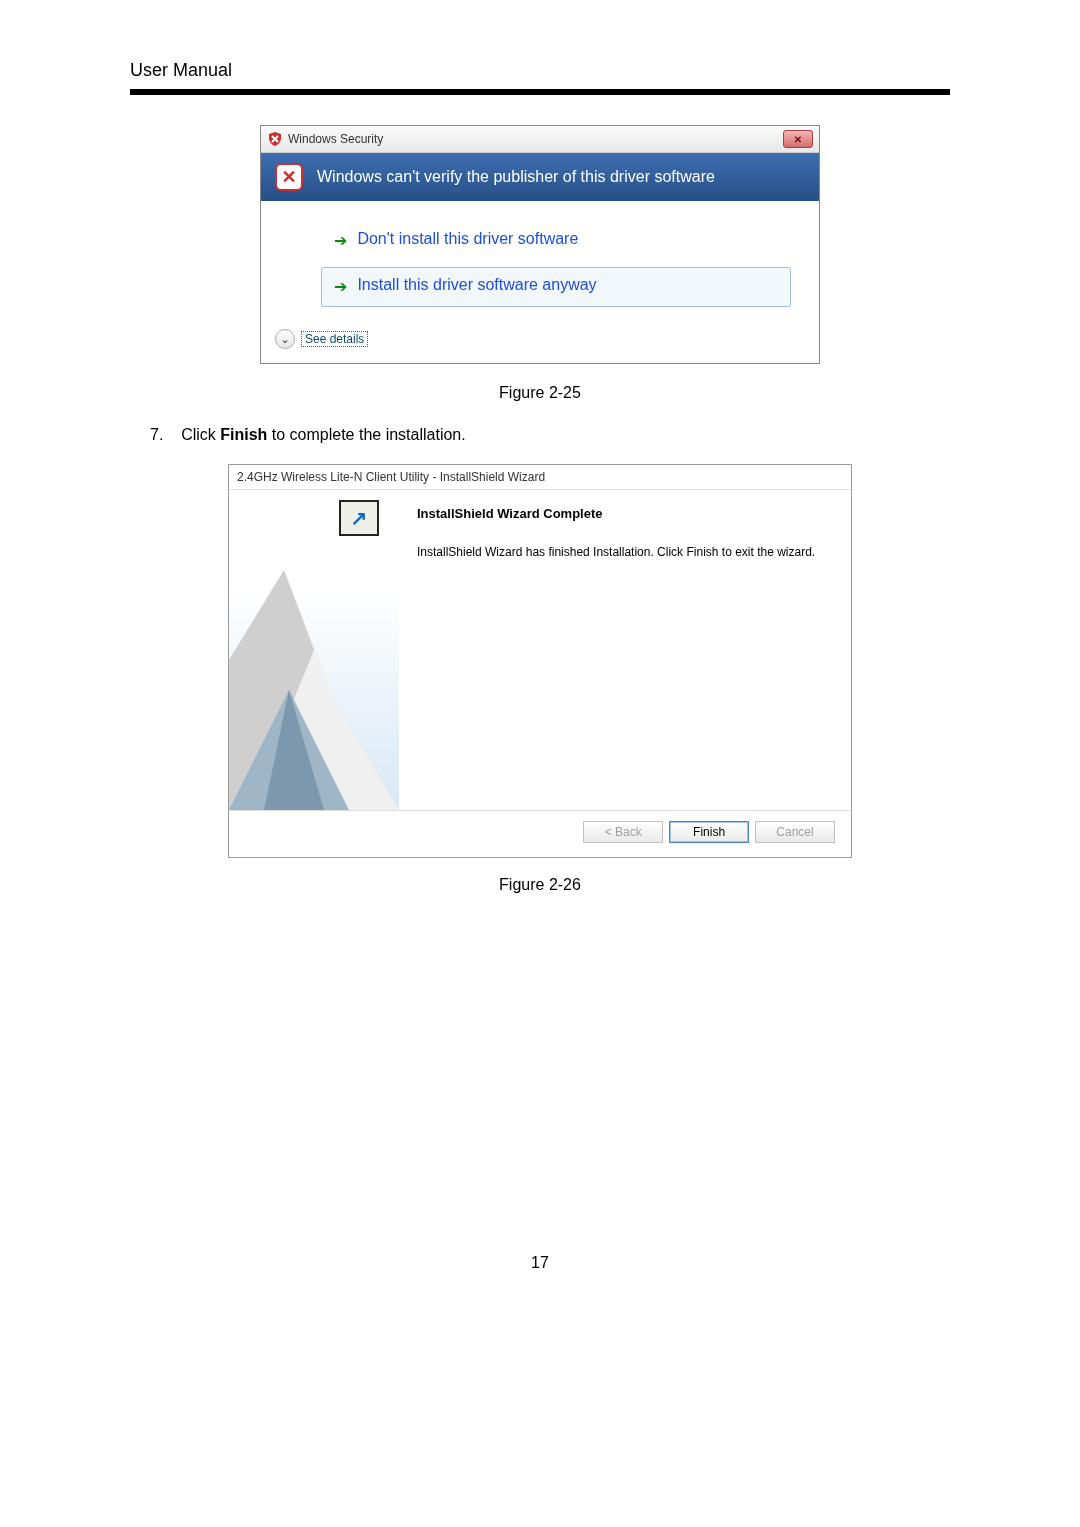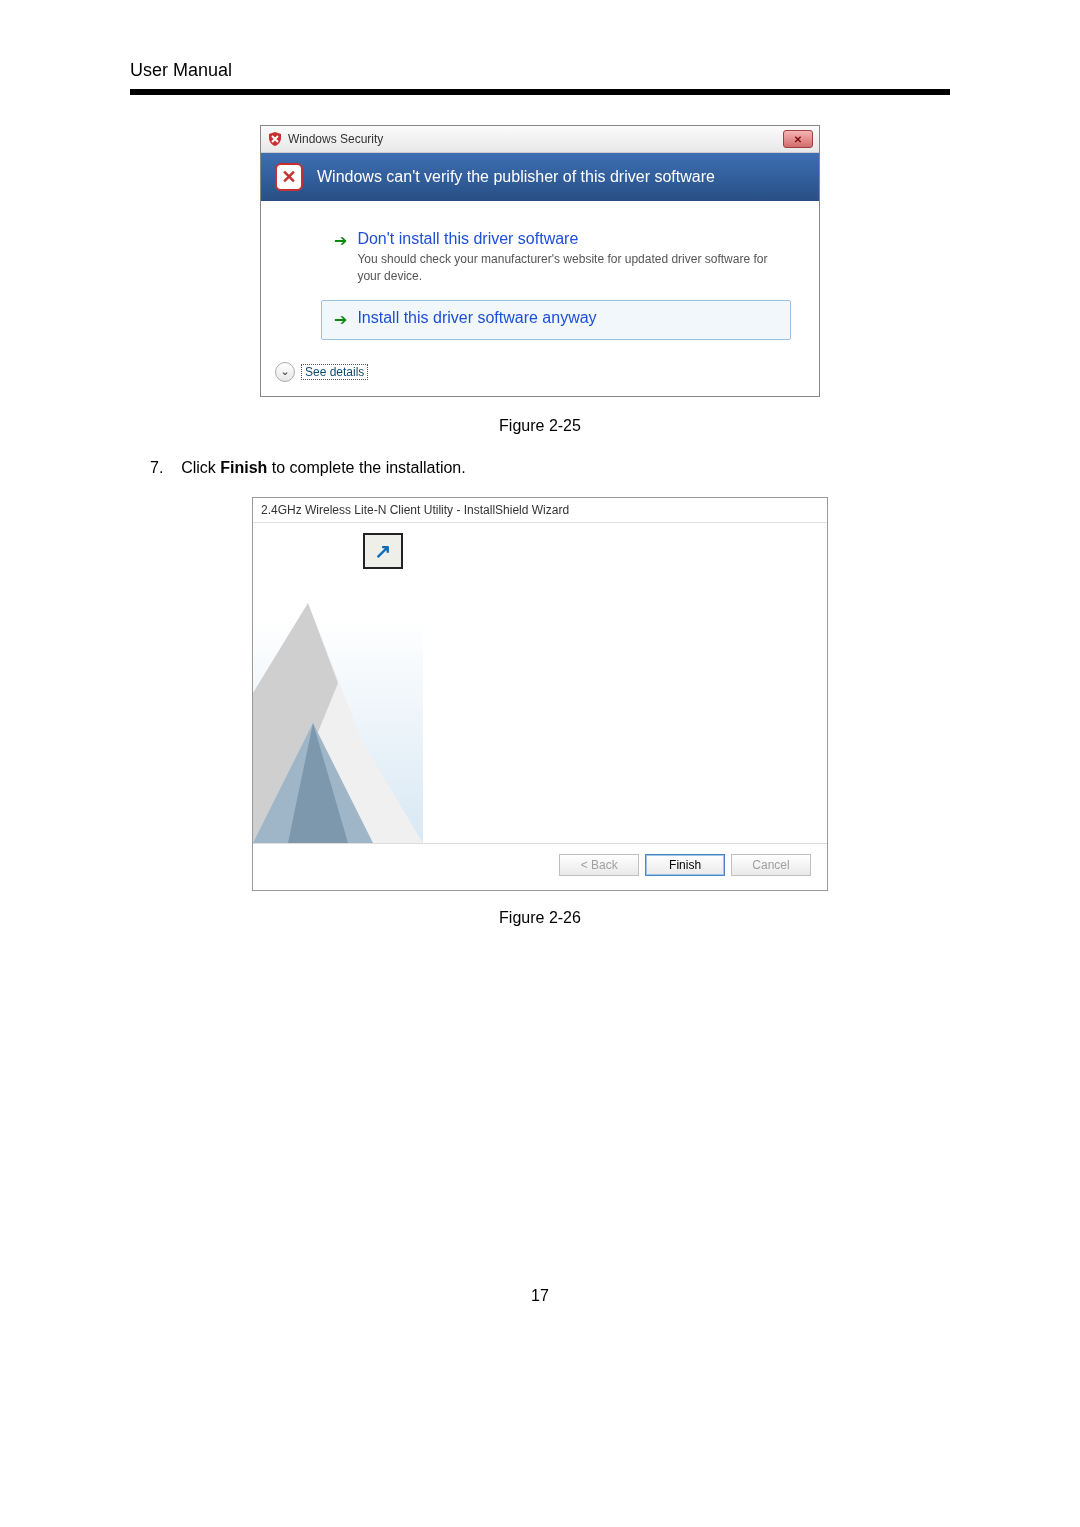--- a/index.html
+++ b/index.html
@@ -155,21 +155,21 @@
   }
 
   .step-line {
     font-size: 16px;
     margin-bottom: 20px;
     padding-left: 20px;
   }
 
   
   .ishield {
-    width: 576px;
+    width: 624px;
     margin: 0 auto 18px auto;
     border: 1px solid #999;
     background: #fff;
     font-family: Tahoma, Arial, sans-serif;
   }
   .ishield-title {
     background: #fff;
     padding: 5px 8px;
     font-size: 12px;
     color: #333;
@@ -269,21 +269,20 @@
     <span class="big-shield">✕</span>
     <span>Windows can't verify the publisher of this driver software</span>
   </div>
 
   <div class="winsec-body">
     <div class="option">
       <div class="opt-row">
         <span class="arrow">➔</span>
         <div>
           <div class="opt-title">Don't install this driver software</div>
-          <div class="opt-desc">You should check your manufacturer's website for updated driver software for your device.</div>
         </div>
       </div>
     </div>
     <div class="option highlight">
       <div class="opt-row">
         <span class="arrow">➔</span>
         <div>
           <div class="opt-title">Install this driver software anyway</div>
         </div>
       </div>
@@ -308,20 +307,24 @@
   <div class="ishield-body">
     <div class="ishield-left">
       <svg class="mountain-svg" viewBox="0 0 170 280" preserveAspectRatio="none">
         <polygon fill="#f0f0f0" points="0,280 0,130 55,40 110,180 170,280"></polygon>
         <polygon fill="#cfcfcf" points="55,40 85,120 20,280 0,280 0,130"></polygon>
         <polygon fill="#9fb6c9" points="0,280 60,160 120,280"></polygon>
         <polygon fill="#7d97ac" points="60,160 95,280 35,280"></polygon>
       </svg>
       <span class="box-icon">↗</span>
     </div>
+    <div class="ishield-right">
+      <div class="ishield-heading">InstallShield Wizard Complete</div>
+      <div>InstallShield Wizard has finished Installation. Click Finish to exit the wizard.</div>
+    </div>
   </div>
   <div class="ishield-footer">
     <span class="dlg-btn disabled">&lt; Back</span>
     <span class="dlg-btn focus">Finish</span>
     <span class="dlg-btn disabled">Cancel</span>
   </div>
 </div>
 
 <div class="fig-caption">Figure 2-26</div>
 

